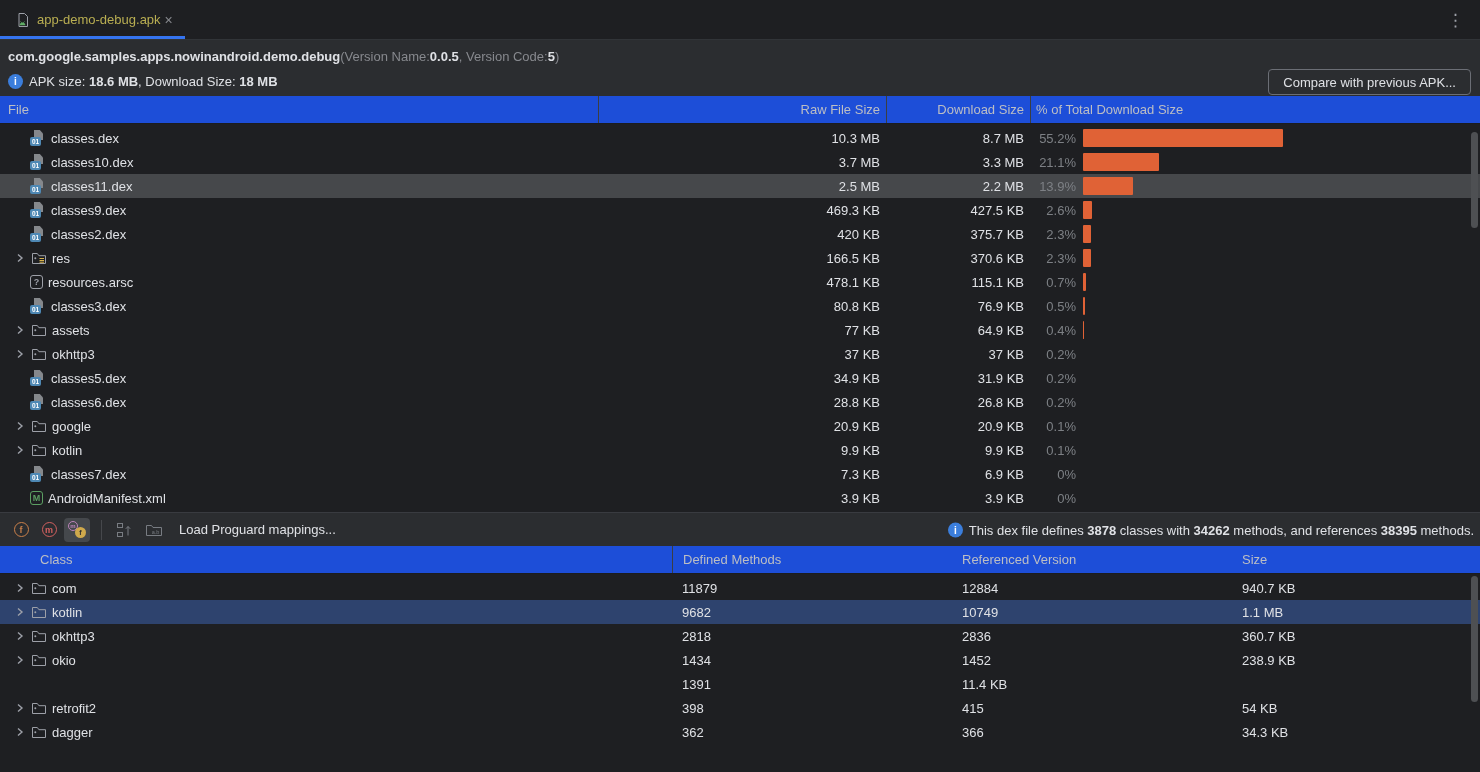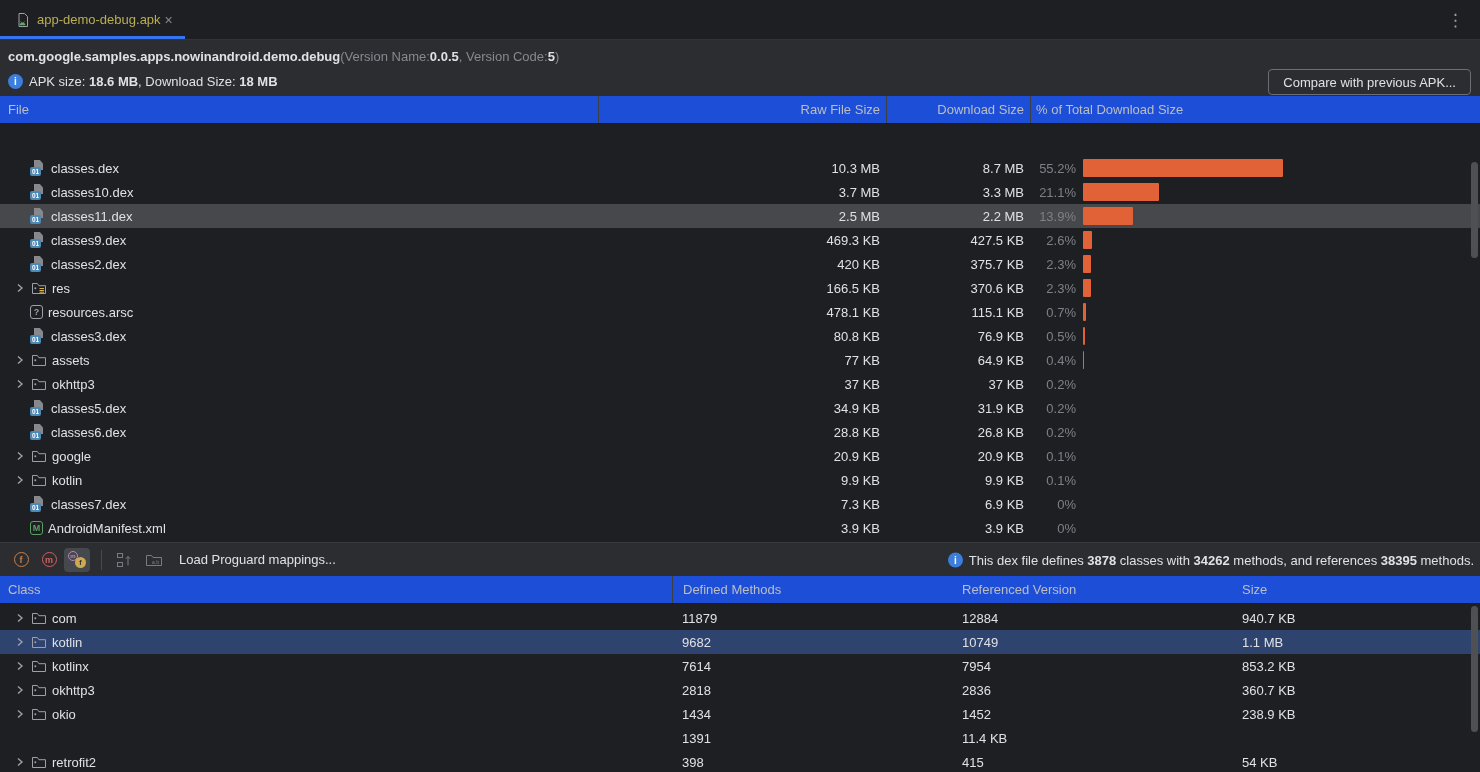--- a/index.html
+++ b/index.html
@@ -33,25 +33,25 @@
     display:inline-flex; align-items:center; justify-content:center; font-size:10px; font-weight:700; flex:none; }
 
   
   .file-grid  { display:grid; grid-template-columns:598px 288px 144px 1fr; align-items:center; }
   .class-grid { display:grid; grid-template-columns:672px 280px 280px 1fr; align-items:center; }
   .thead { height:28px; background:#1d4ed8; color:#bcbec4; border-bottom:1px solid #1b1c1f; }
   .thead .hc { height:100%; display:flex; align-items:center; }
   .h-file { padding-left:8px; }
   .h-raw, .h-down { justify-content:flex-end; padding-right:6px; border-left:1px solid #3b3e42; }
   .h-pct { padding-left:5px; border-left:1px solid #3b3e42; }
-  .h-class { padding-left:8px; }
+  .h-class { padding-left:8px;margin-left:32px; }
   .h-def { padding-left:10px; border-left:1px solid #3b3e42; }
   .h-ref, .h-size { padding-left:10px; }
 
-  .file-rows  { height:388px; background:#1e1f22; position:relative; padding-top:2px;margin-top:30px; }
+  .file-rows  { height:388px; background:#1e1f22; position:relative; padding-top:2px; }
   .class-rows { height:202px; background:#1e1f22; position:relative; padding-top:2px; }
   .trow { height:24px; }
   .trow.hl  { background:#46484b; }
   .trow.sel { background:#2e436e; }
   .c-name { display:flex; align-items:center; padding-left:10px; height:24px; white-space:nowrap; }
   .c-raw, .c-down { text-align:right; padding-right:6px; }
   .c-pct { display:flex; align-items:center; height:24px; }
   .c-pct .pv { width:46px; text-align:right; color:#7d8085; flex:none; }
   .c-pct .bar { height:18px; background:#e06236; border-radius:1px; margin-left:7px; }
   .c-def, .c-ref, .c-size { padding-left:10px; }
@@ -492,39 +492,20 @@
           <svg width="14" height="14" viewBox="0 0 14 14">
             <path d="M5 3.5L9 7l-4 3.5" fill="none" stroke="#9da0a8" stroke-width="1.4"></path>
           </svg>
         </span>
         <span class="ic">
           <svg width="16" height="16" viewBox="0 0 16 16">
   <path d="M1.5 3.5h4.8l1.6 2.2h6.6v7.8h-13z" fill="none" stroke="#9da0a8"></path>
   <circle cx="4.3" cy="8.3" r="1" fill="#9da0a8"></circle>
   </svg>
         </span>
-        <span class="">kotlinx</span>
-      </div>
-      <div class="c-def">7614</div>
-      <div class="c-ref">7954</div>
-      <div class="c-size">853.2 KB</div>
-    </div>
-    <div class="trow class-grid">
-      <div class="c-name">
-        <span class="chev">
-          <svg width="14" height="14" viewBox="0 0 14 14">
-            <path d="M5 3.5L9 7l-4 3.5" fill="none" stroke="#9da0a8" stroke-width="1.4"></path>
-          </svg>
-        </span>
-        <span class="ic">
-          <svg width="16" height="16" viewBox="0 0 16 16">
-  <path d="M1.5 3.5h4.8l1.6 2.2h6.6v7.8h-13z" fill="none" stroke="#9da0a8"></path>
-  <circle cx="4.3" cy="8.3" r="1" fill="#9da0a8"></circle>
-  </svg>
-        </span>
         <span class="">okhttp3</span>
       </div>
       <div class="c-def">2818</div>
       <div class="c-ref">2836</div>
       <div class="c-size">360.7 KB</div>
     </div>
     <div class="trow class-grid">
       <div class="c-name">
         <span class="chev">
           <svg width="14" height="14" viewBox="0 0 14 14">

